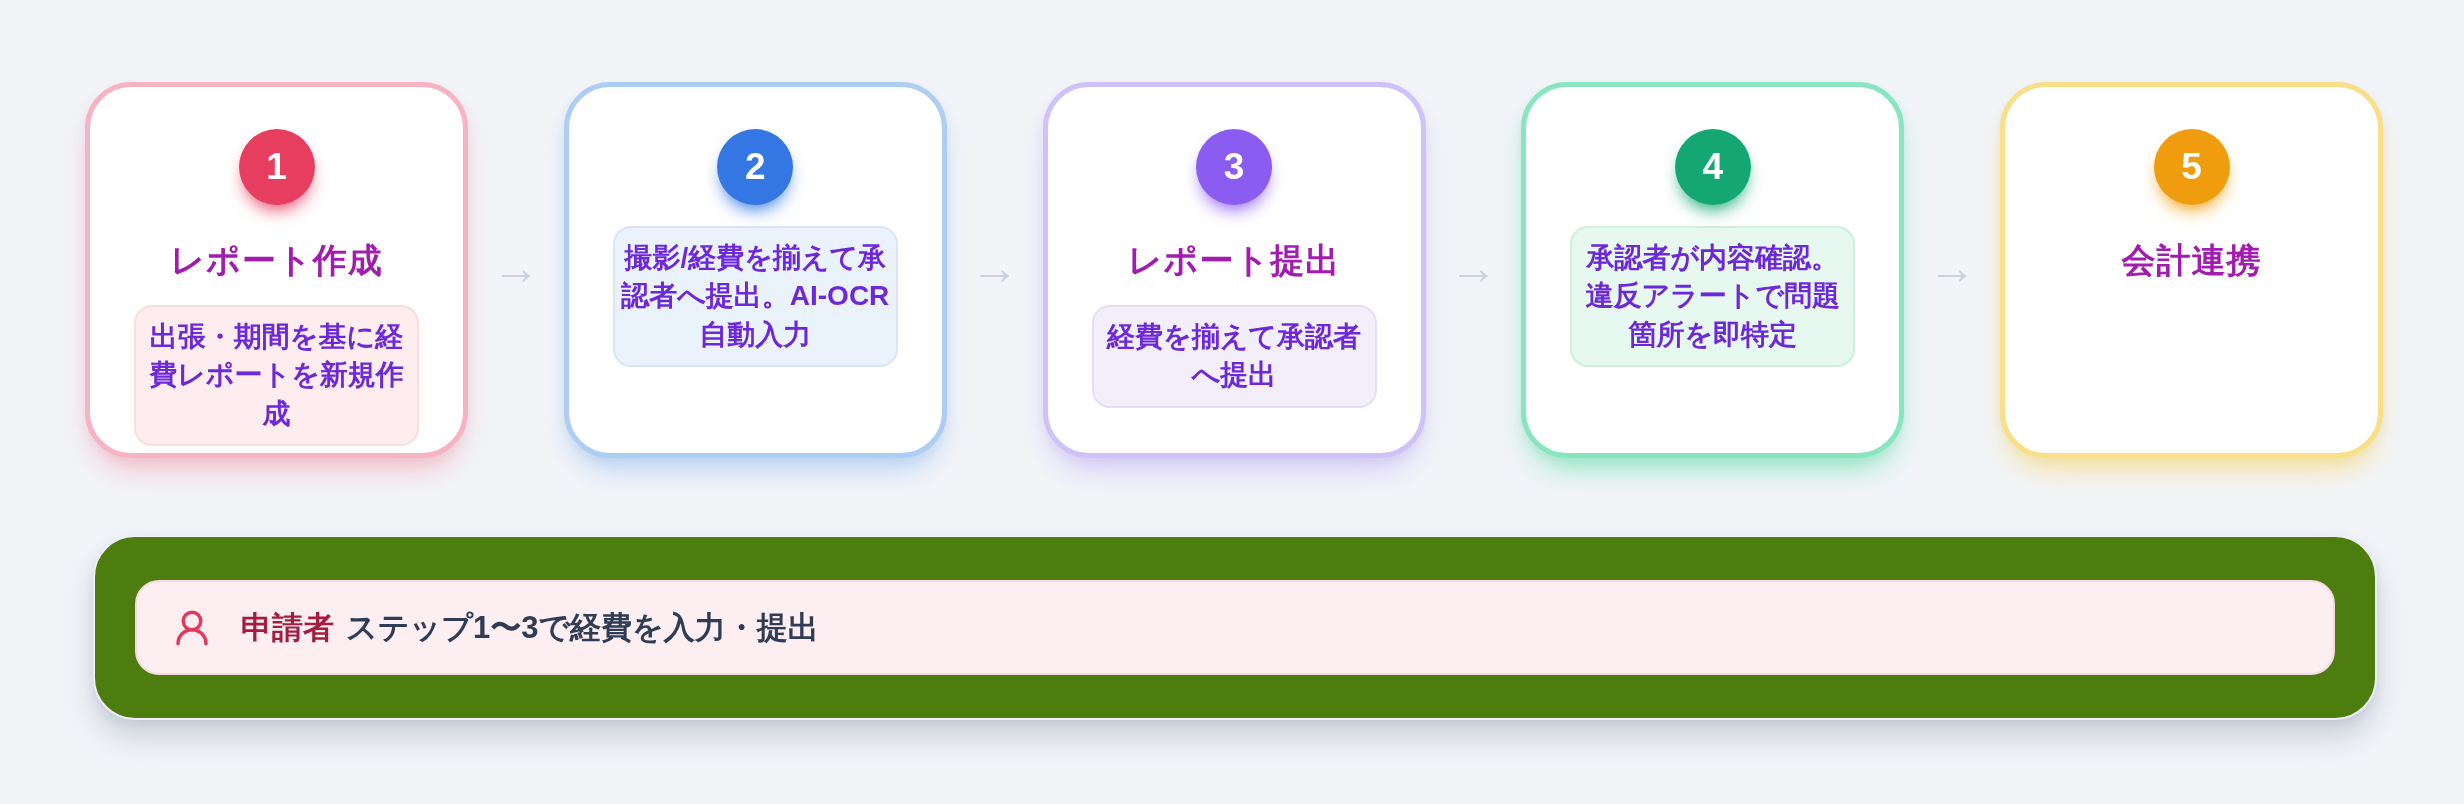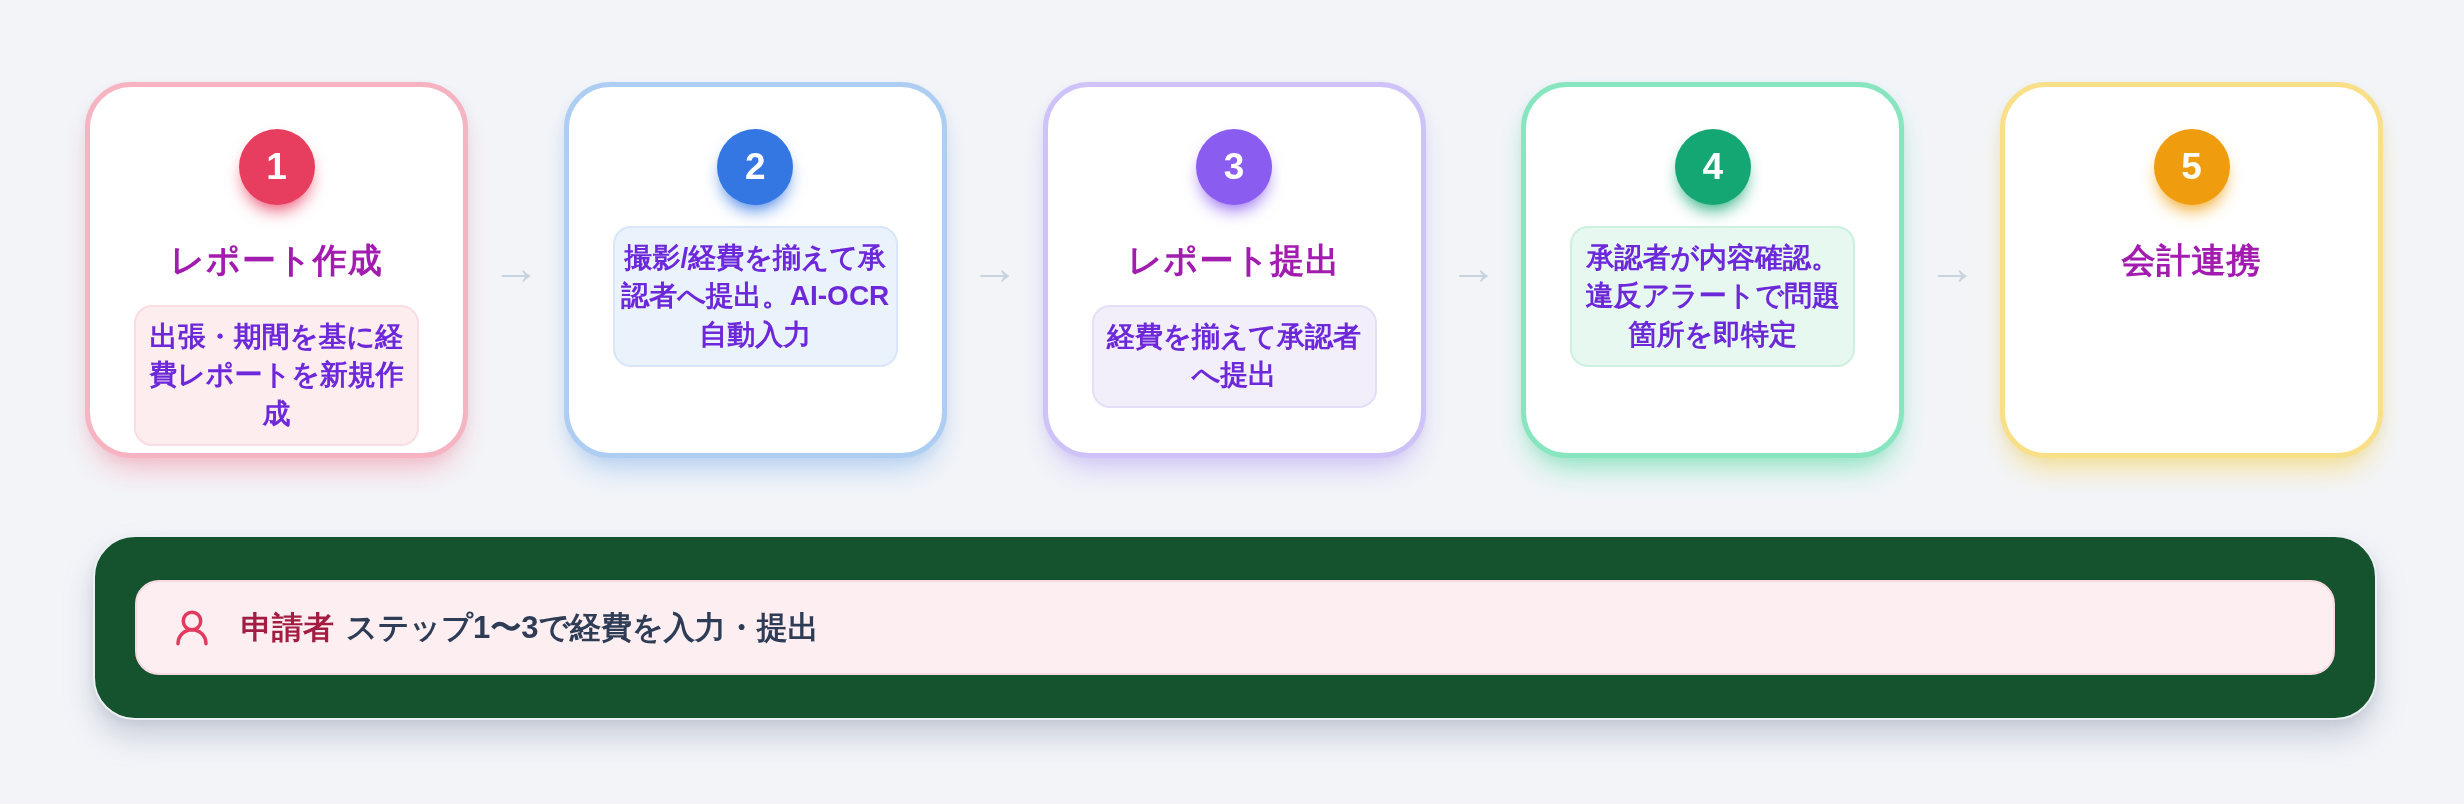--- a/index.html
+++ b/index.html
@@ -74,21 +74,21 @@
     color: #c9d3de;
     padding-bottom: 6px;
     user-select: none;
   }
 
   
   .legend-bar {
     position: absolute;
     left: 93px; top: 535px;
     width: 2284px; height: 185px;
-    background: #14532d;
+    background: #4d7c0f;
     border: 2px solid #edf0f5;
     border-radius: 42px;
     box-shadow: 0 18px 28px rgba(141,153,174,.38), 0 4px 8px rgba(141,153,174,.16);
     display: flex;
     align-items: center;
     gap: 37px;
     padding: 0 40px;
   }
   .legend-item {
     flex: 1;

